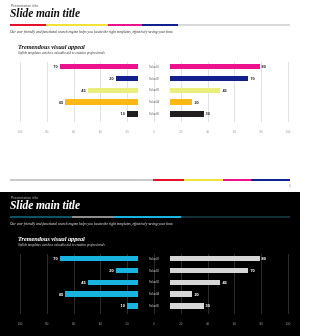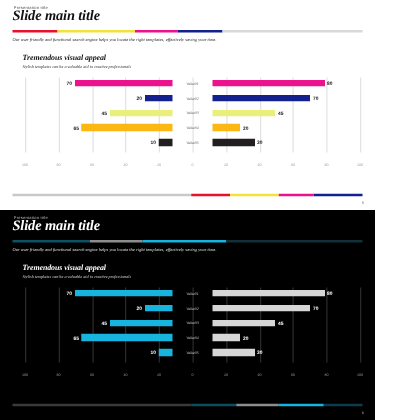--- a/index.html
+++ b/index.html
@@ -1,21 +1,21 @@
 <!DOCTYPE html>
 <html><head>
 <meta charset="utf-8">
 <style>
   html,body{margin:0;padding:0;}
   body{
     width:300px;height:336px;background:#ffffff;
     font-family:"Liberation Serif", serif;
     overflow:hidden;
   }
-  .slide{position:relative;width:300px;height:168px;overflow:hidden;box-sizing:border-box;}
+  .slide{position:relative;width:300px;height:192px;overflow:hidden;box-sizing:border-box;}
   .slide.light{background:#ffffff;}
   .slide.dark{background:#000000;}
 
   
   .eyebrow{
     position:absolute;left:11px;top:4px;
     font-size:3.2px;letter-spacing:.2px;
     font-family:"Liberation Sans", sans-serif;
   }
   .light .eyebrow{color:#4a4a4a;}

